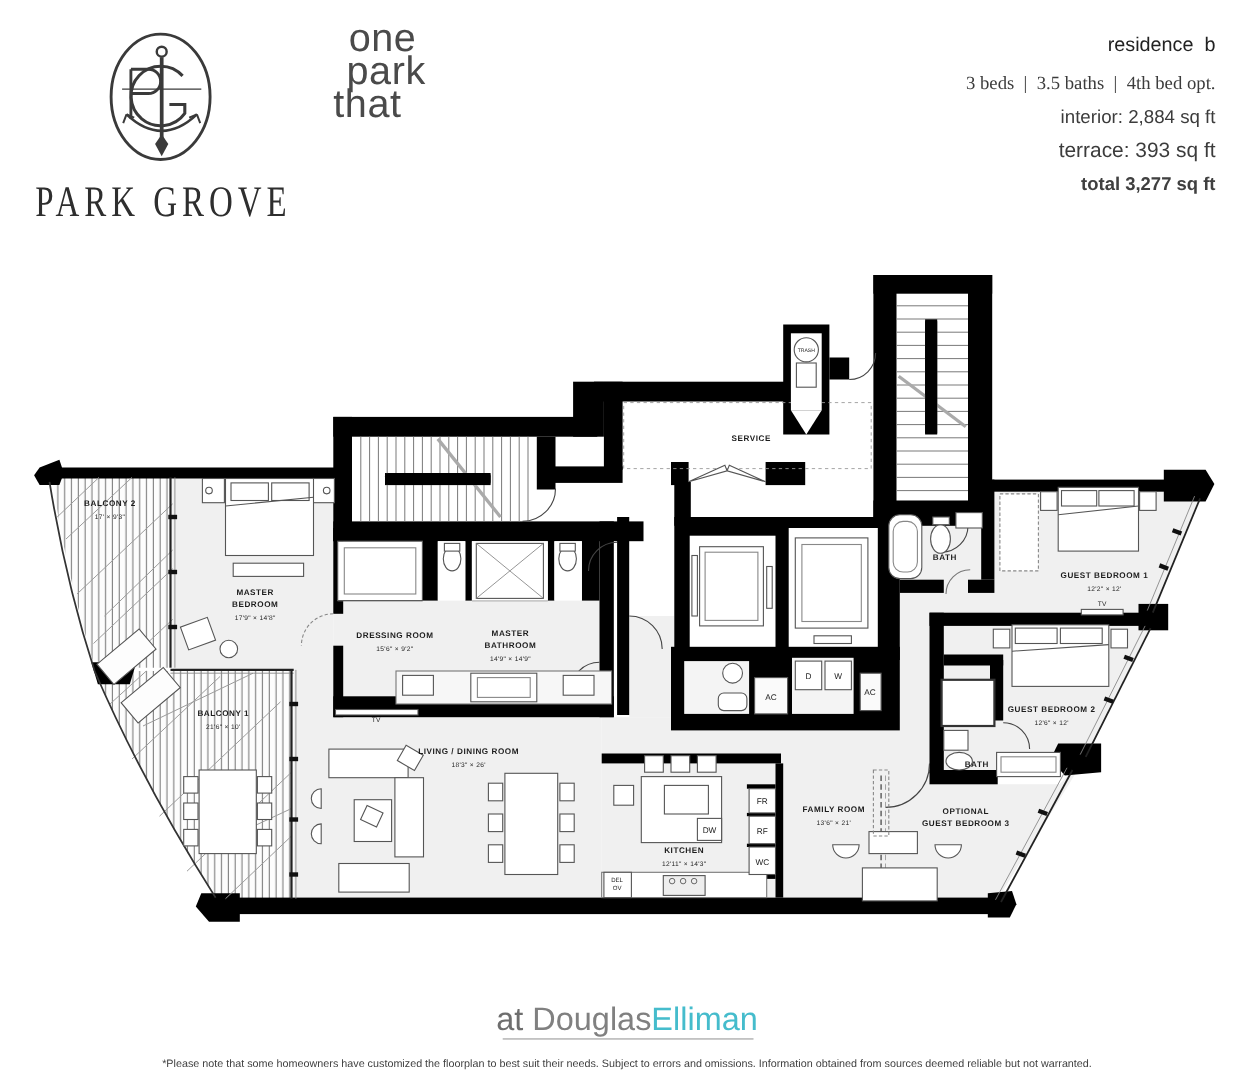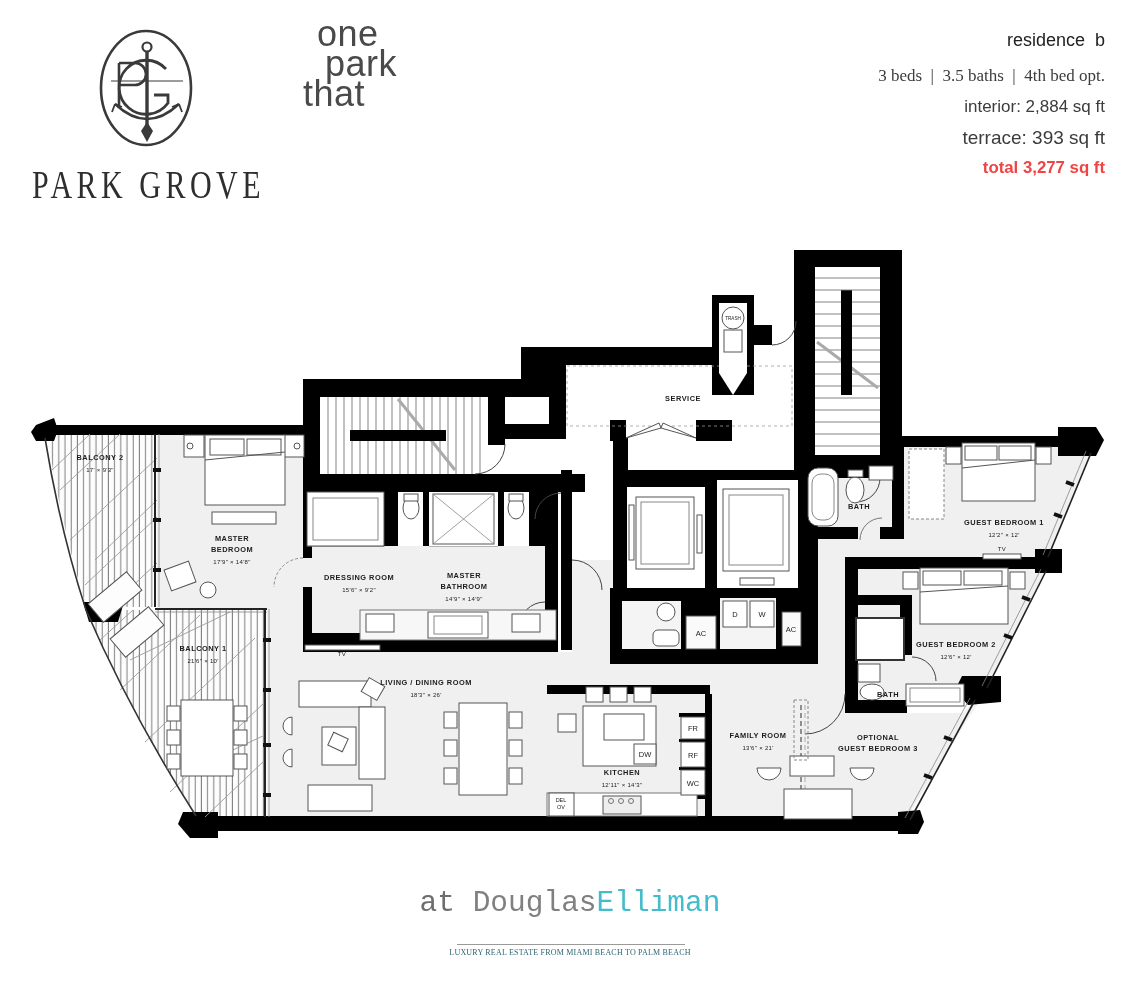--- a/index.html
+++ b/index.html
@@ -28,29 +28,29 @@
 
     <path d="M119 63 v45 M119 63 h16 a11 11 0 0 1 0 22 h-16" fill="none" stroke="#3a3a3a" stroke-width="2.6"></path>
 
     <path d="M166 69 a27 27 0 1 0 2 34 v-8 h-14" fill="none" stroke="#3a3a3a" stroke-width="2.8"></path>
   </svg>
   <div class="abs" style="left:32px;top:162px;width:235px;font-family:'Liberation Serif',serif;
        font-size:30px;color:#2e2e2e;letter-spacing:4.5px;transform:scaleY(1.32);transform-origin:0 0;white-space:nowrap;">PARK GROVE</div>
 
   <div class="abs" style="left:303px;top:19px;font-size:36px;color:#4a4a4a;letter-spacing:0.5px;line-height:30px;">
     <div style="margin-left:14px;">one</div>
-    <div style="margin-left:22px;">park</div>
+    <div style="margin-left:12px;">park</div>
     <div style="margin-left:0px;">that</div>
   </div>
 
   <div class="hr" style="top:30px;font-size:18px;color:#222;">residence&nbsp;&nbsp;b</div>
   <div class="hr" style="top:66px;font-size:17px;font-family:Liberation Serif, serif;">3 beds&nbsp; | &nbsp;3.5 baths&nbsp; | &nbsp;4th bed opt.</div>
   <div class="hr" style="top:97px;font-size:17px;">interior: 2,884 sq ft</div>
   <div class="hr" style="top:127px;font-size:19px;">terrace: 393 sq ft</div>
-  <div class="hr" style="top:158px;font-size:16.8px;color:#ef4444;font-weight:bold;">total 3,277 sq ft</div>
+  <div class="hr" style="top:158px;font-size:16.8px;color:#404040;font-weight:bold;">total 3,277 sq ft</div>
 
   <svg id="plan" class="abs" style="left:0;top:0;" width="1140" height="986" viewBox="0 0 1140 986">
     <defs>
       <pattern id="deck" width="6.2" height="12" patternUnits="userSpaceOnUse">
         <rect width="6.2" height="12" fill="#fdfdfd"></rect>
         <line x1="3" y1="0" x2="3" y2="12" stroke="#7d7d7d" stroke-width="1"></line>
       </pattern>
     </defs>
     <g id="fills">
 
@@ -457,19 +457,19 @@
         <text x="693" y="786">WC</text>
         <text x="645" y="757">DW</text>
       </g>
       <g font-size="5.5">
         <text x="561" y="802">DEL</text>
         <text x="561" y="809">OV</text>
       </g>
     </g>
   </svg>
 
-  <div class="ft" style="top:886px;font-family:Liberation Mono, monospace;font-size:29.5px;">
+  <div class="ft" style="top:910px;font-family:Liberation Sans, sans-serif;font-size:29.5px;">
     <span style="color:#6e6e6e;">at&nbsp;</span><span style="color:#808080;">Douglas</span><span style="color:#45bccc;">Elliman</span>
   </div>
   <div class="abs" style="left:457px;top:944px;width:228px;border-top:1.5px solid #9a9a9a;"></div>
-  <div class="ft" style="top:948px;font-family:'Liberation Serif',serif;font-size:8px;color:#2c6574;letter-spacing:0.2px;">LUXURY REAL ESTATE FROM MIAMI BEACH TO PALM BEACH</div>
+  <div class="ft" style="top:962px;font-size:9.8px;color:#3f3f3f;">*Please note that some homeowners have customized the floorplan to best suit their needs. Subject to errors and omissions. Information obtained from sources deemed reliable but not warranted.</div>
 
 </div>
 
 </body></html>

